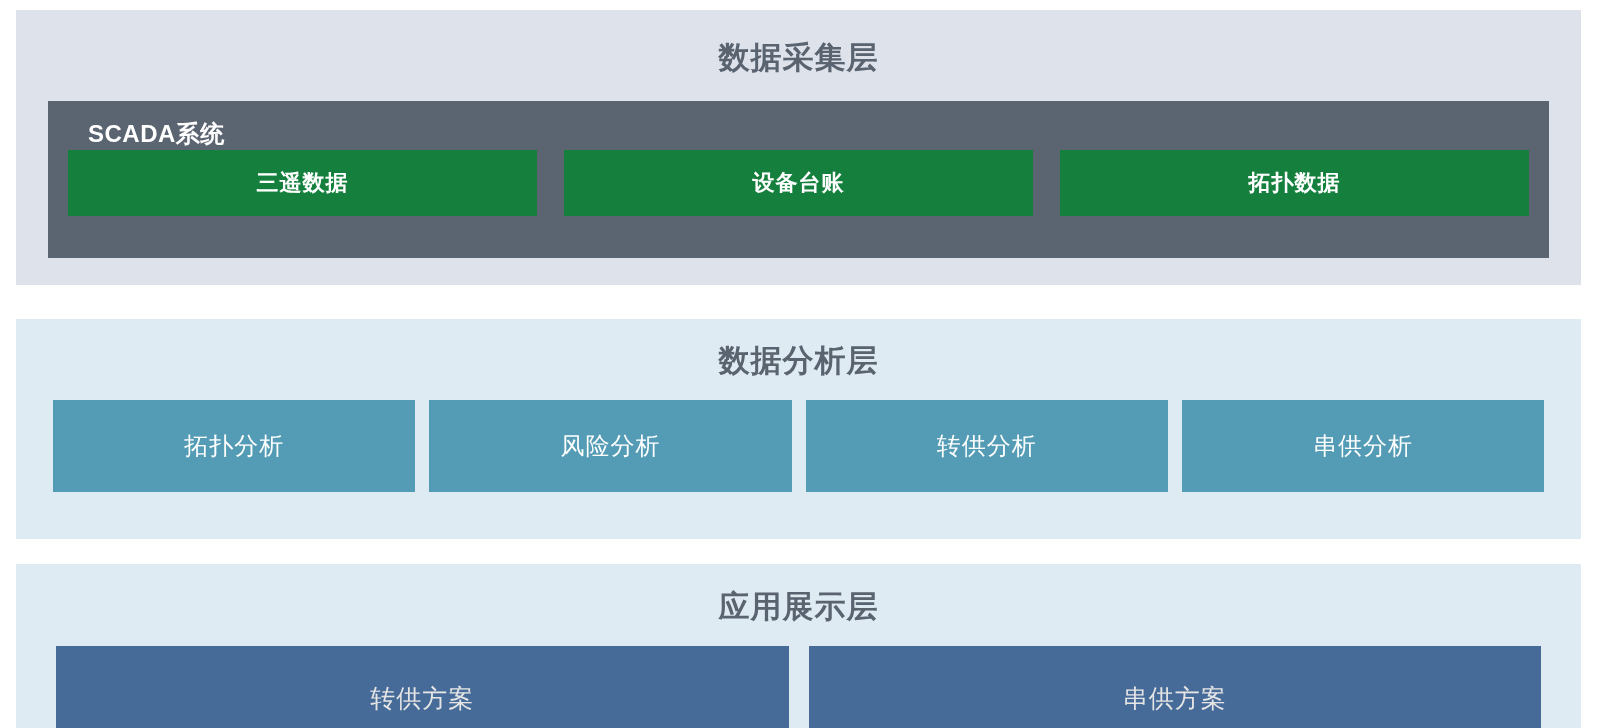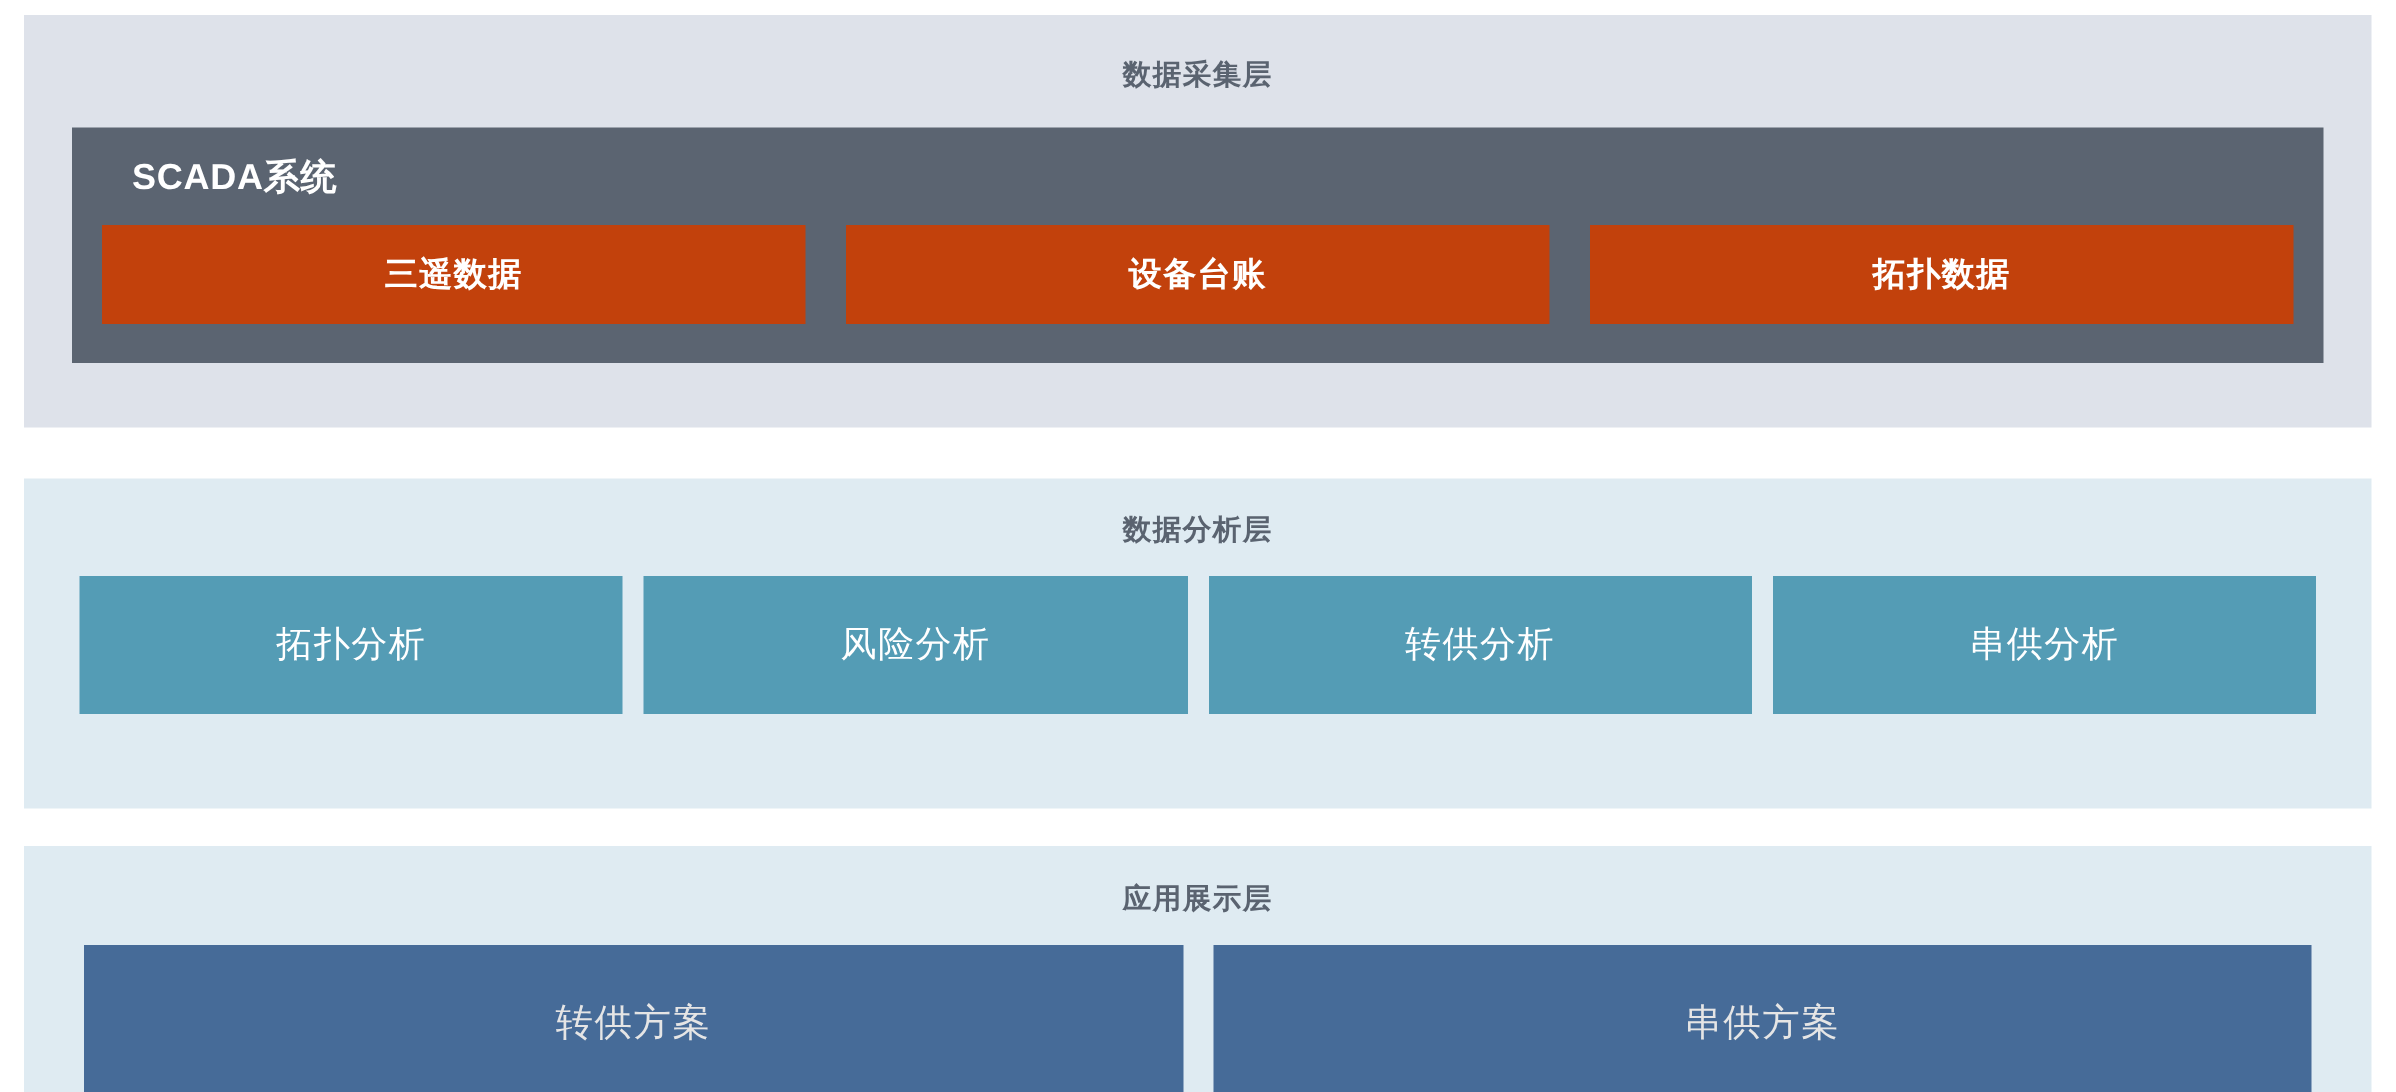--- a/index.html
+++ b/index.html
@@ -15,21 +15,21 @@
     padding: 10px 16px 15px 16px;
     background: #ffffff;
   }
   .layer {
     box-sizing: border-box;
     width: 100%;
   }
   .layer-title {
     margin: 0;
     text-align: center;
-    font-size: 19px;
+    font-size: 31px;
     font-weight: bold;
     color: #5a6370;
     letter-spacing: 1px;
   }
 
   
   .layer-collection {
     background: #dee2ea;
     height: 275px;
     padding: 0 32px 35px 32px;
@@ -42,33 +42,32 @@
     box-sizing: border-box;
     background: #5b6471;
     height: 157px;
     padding: 17px 20px 23px 20px;
   }
   .scada-label {
     color: #ffffff;
     font-size: 24px;
     font-weight: bold;
     margin-left: 20px;
-    margin-bottom: 16px;
     letter-spacing: 0.5px;
   }
   .scada-items {
     display: flex;
     gap: 27px;
   }
   .scada-item {
     flex: 1;
     height: 66px;
     line-height: 66px;
     text-align: center;
-    background: #c2410c;
+    background: #15803d;
     color: #ffffff;
     font-size: 22px;
     font-weight: bold;
     letter-spacing: 1px;
   }
 
   
   .layer-analysis {
     background: #dfebf2;
     height: 220px;

